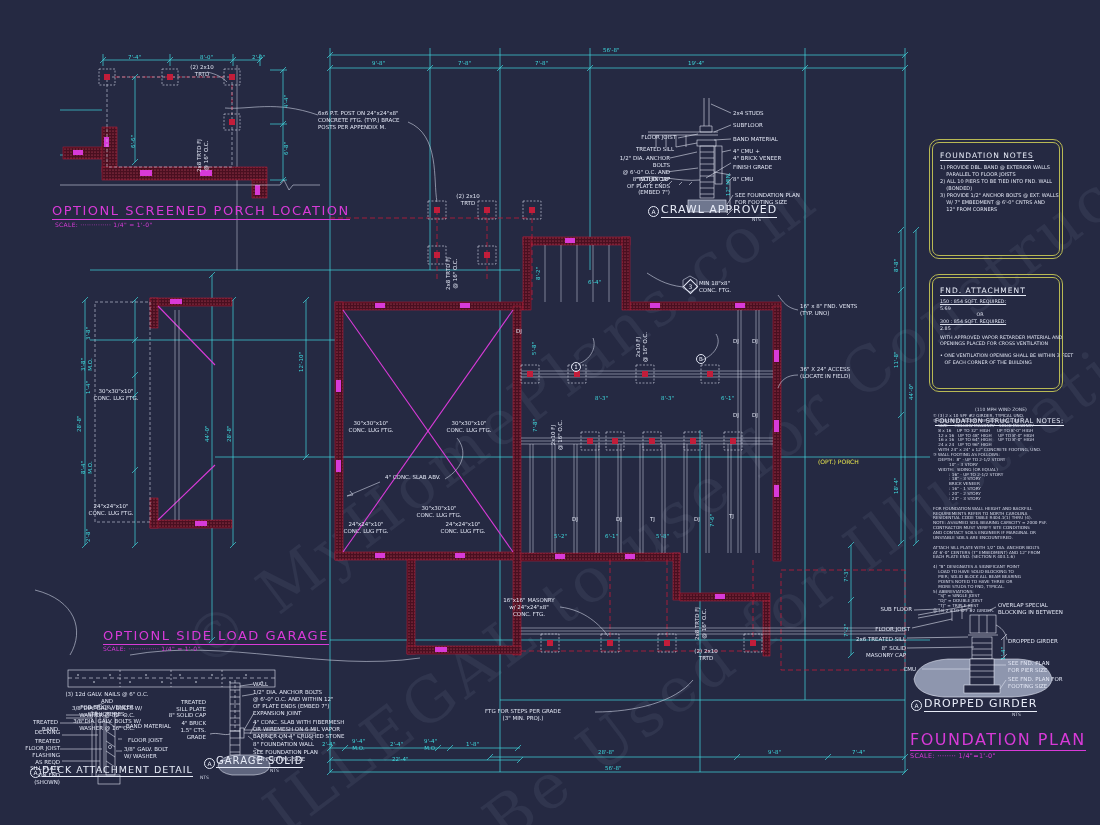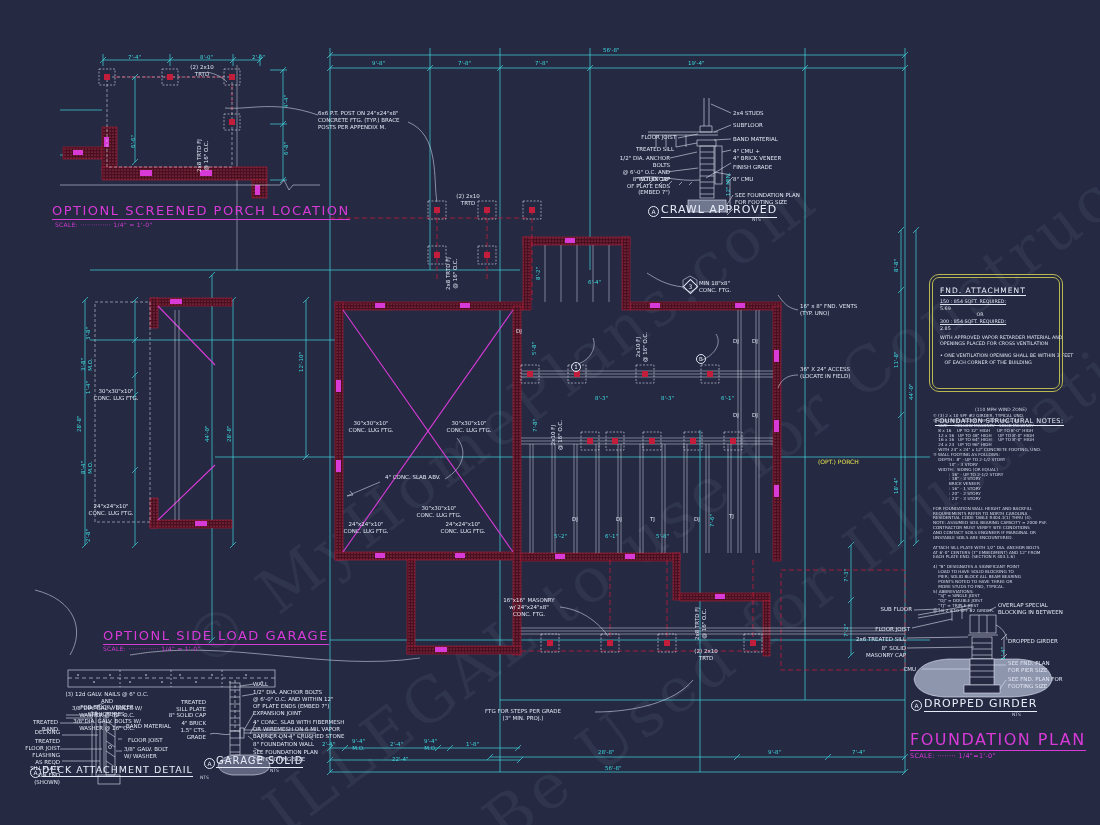--- a/index.html
+++ b/index.html
@@ -435,20 +435,30 @@
   <div class="lbl rt" style="left:628px;top:146px;width:46px">TREATED SILL</div>
   <div class="lbl rt" style="left:608px;top:155px;width:62px">1/2" DIA. ANCHOR BOLTS
 @ 6'-0" O.C. AND WITHIN 12"
 OF PLATE ENDS (EMBED 7")</div>
   <div class="lbl rt" style="left:624px;top:176px;width:46px">8" SOLID CAP</div>
   <div class="lbl c rot" style="left:725px;top:196px">12" MIN.</div>
   <div class="marker" style="left:648px;top:206px">A</div>
   <div class="dtitle" style="left:661px;top:203px;font-size:11px">CRAWL APPROVED</div>
   <div class="nts" style="left:752px;top:217px">NTS</div>
 
+  <div class="nbox" style="left:932px;top:142px;width:126px;height:112px">
+    <span class="nhead">FOUNDATION NOTES</span>
+    <div class="nbody">1) PROVIDE DBL. BAND @ EXTERIOR WALLS
+    PARALLEL TO FLOOR JOISTS
+2) ALL 10 PIERS TO BE TIED INTO FND. WALL
+    (BONDED)
+3) PROVIDE 1/2" ANCHOR BOLTS @ EXT. WALLS
+    W/ 7" EMBEDMENT @ 6'-0" CNTRS AND
+    12" FROM CORNERS</div>
+  </div>
 
   <div class="nbox" style="left:932px;top:277px;width:126px;height:110px">
     <span class="nhead">FND. ATTACHMENT</span>
     <div class="nbody u" style="font-size:4.8px">150 : 854 SQFT. REQUIRED:</div>
     <div class="nbody" style="font-size:4.8px">5.69</div>
     <div class="nbody ctr" style="font-size:4.8px;width:80px">OR</div>
     <div class="nbody u" style="font-size:4.8px">300 : 854 SQFT. REQUIRED:</div>
     <div class="nbody" style="font-size:4.8px">2.85</div>
     <div class="nbody" style="font-size:4.8px;margin-top:2px">WITH APPROVED VAPOR RETARDER MATERIAL AND
 OPENINGS PLACED FOR CROSS VENTILATION</div>

